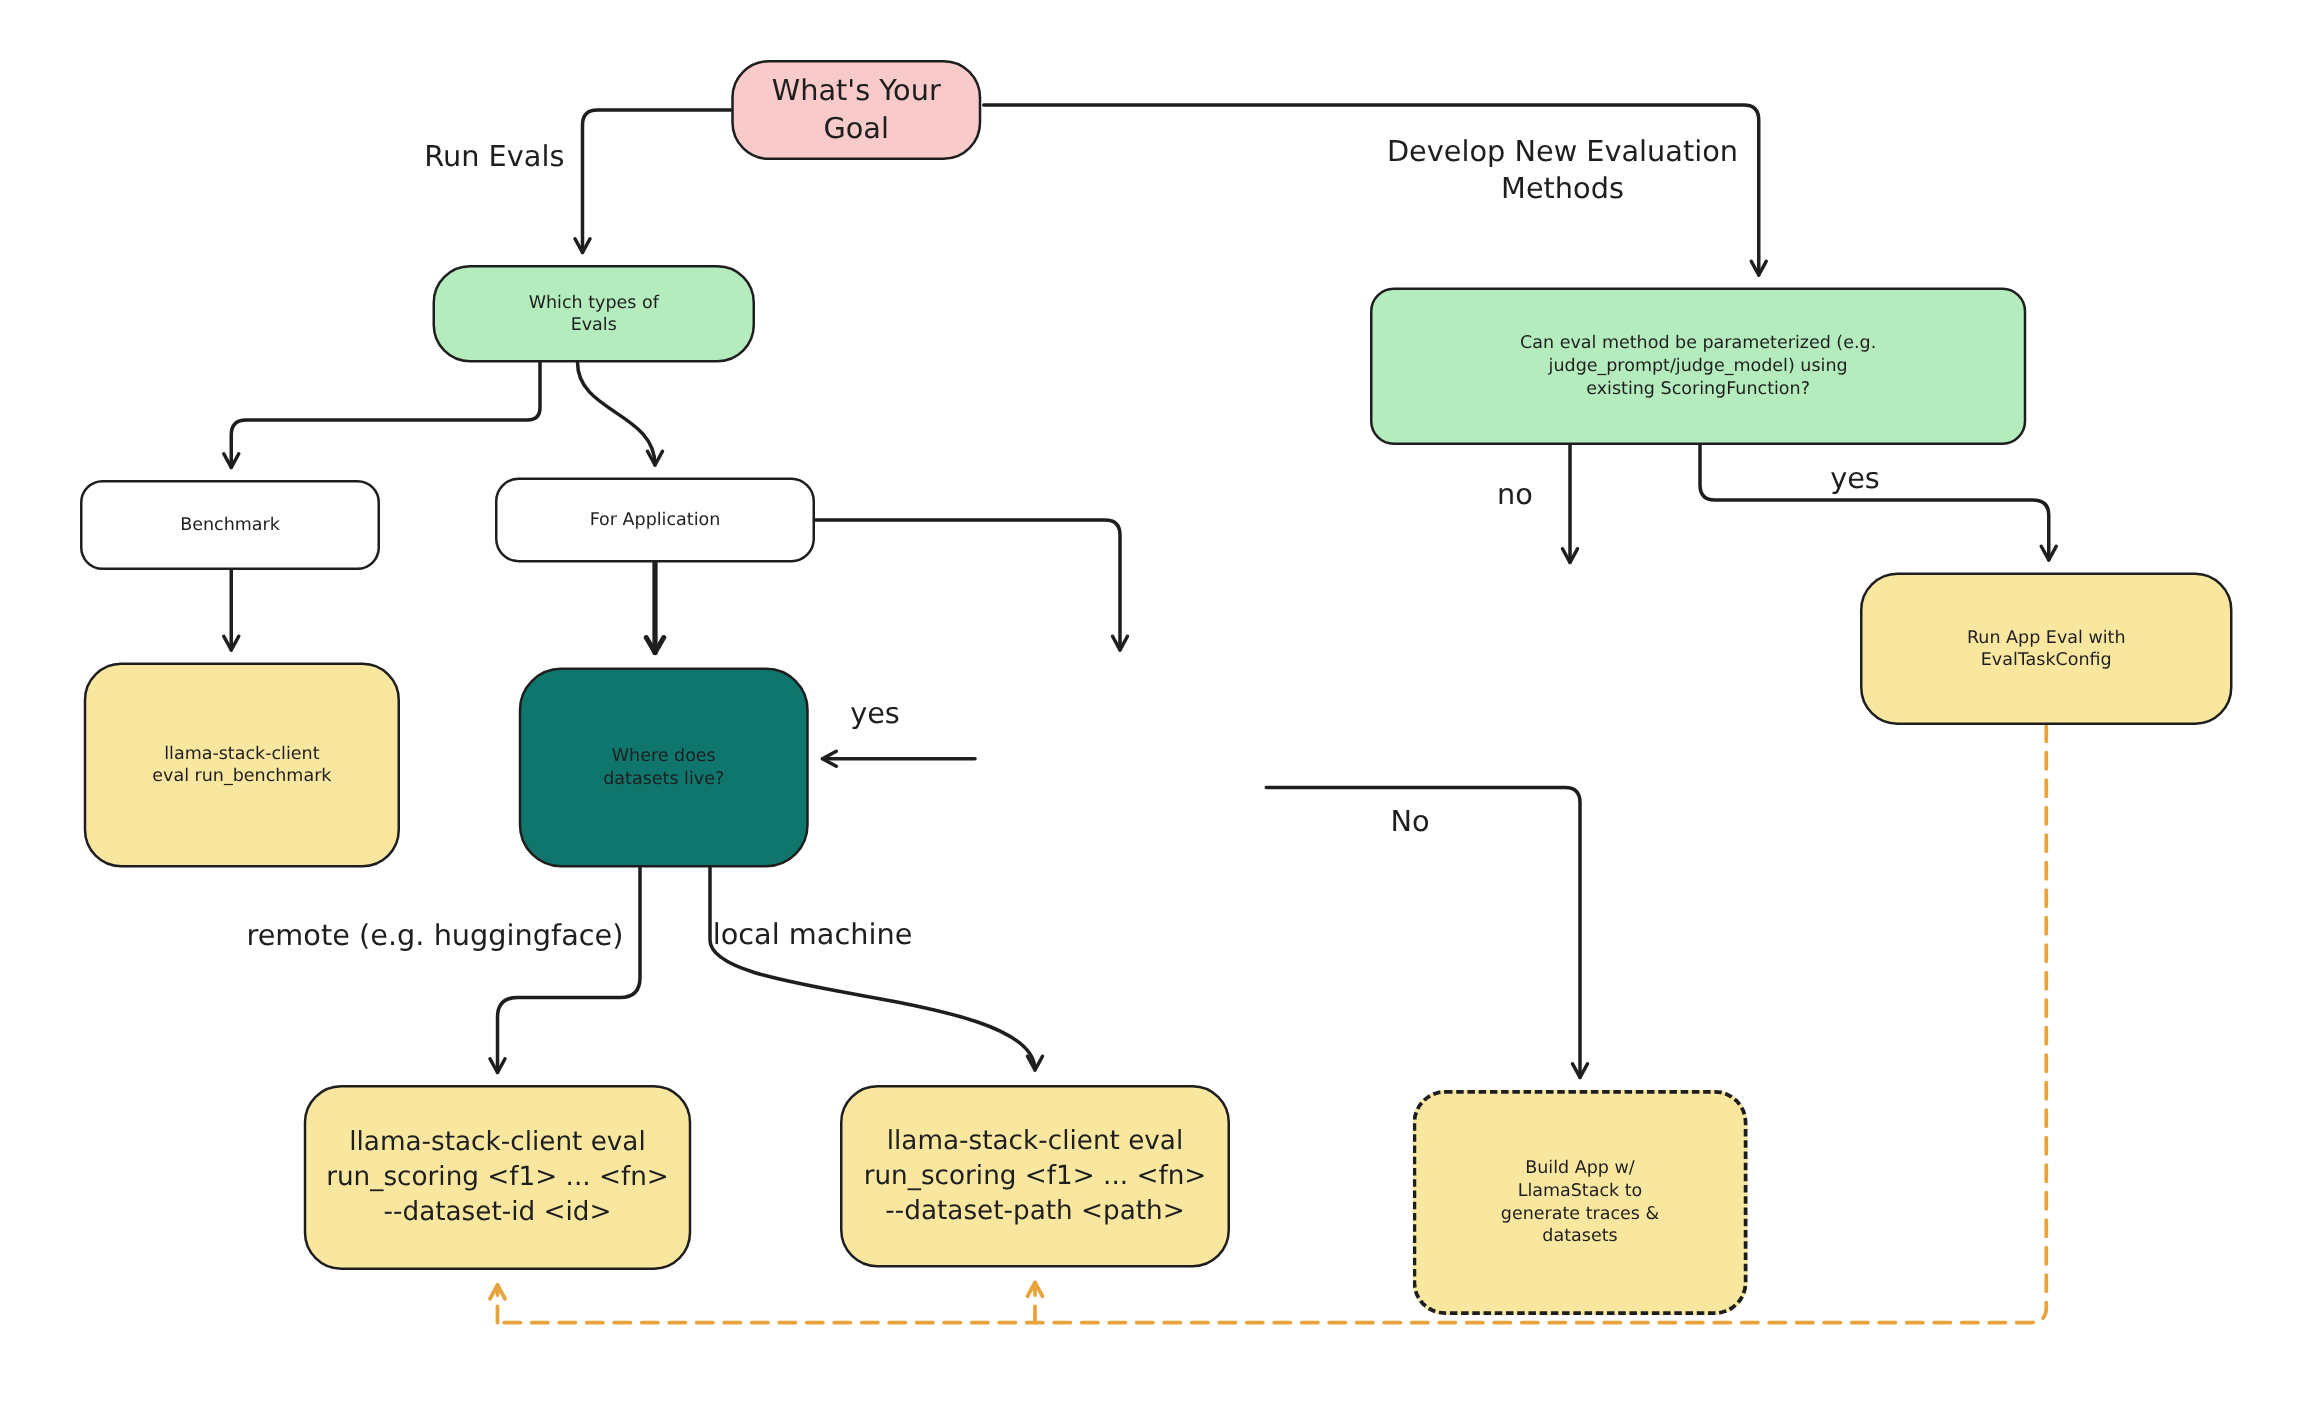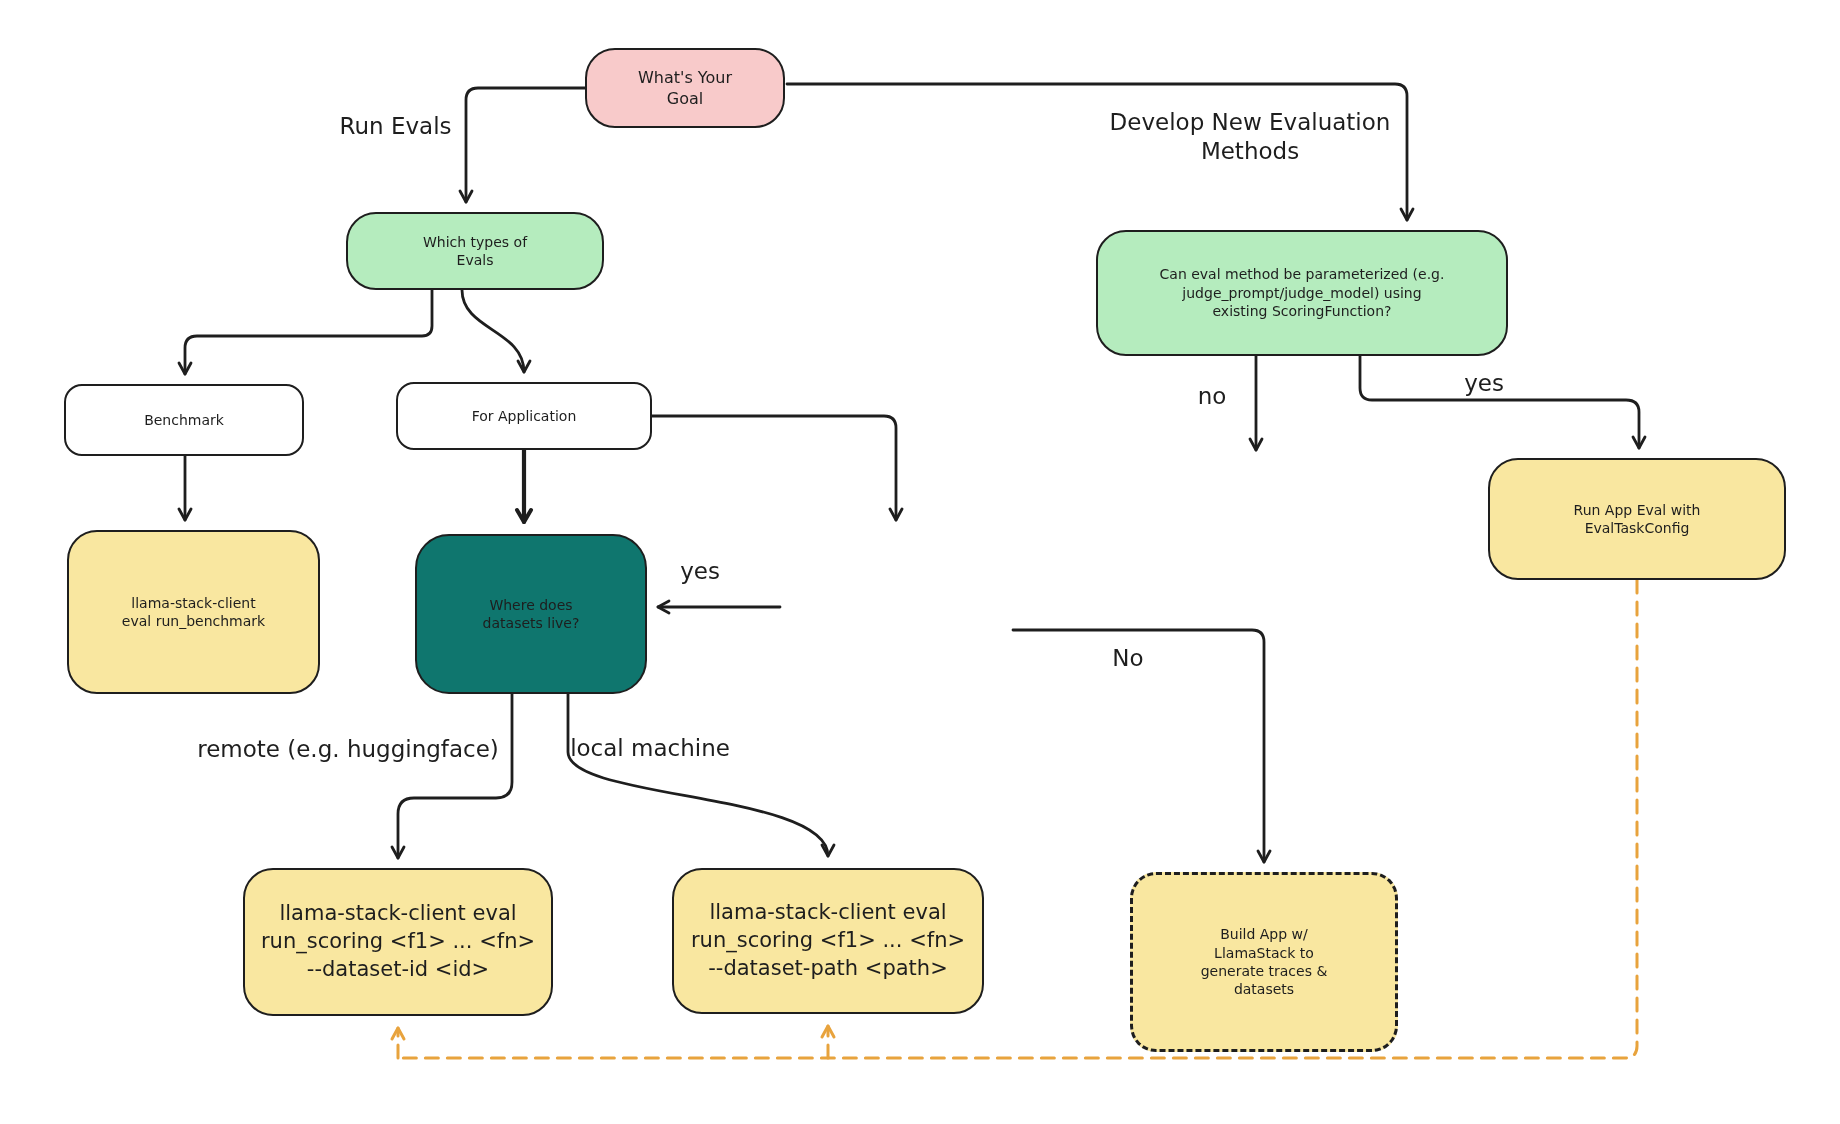--- a/index.html
+++ b/index.html
@@ -23,28 +23,28 @@
   .yellow { background:#f9e7a0; }
   .white  { background:#ffffff; border-radius:18px; }
   .dashed { border-style:dashed; border-width:3px; border-radius:26px; }
   .edge-label {
     position:absolute; text-align:center; font-size:23px;
     line-height:1.25; white-space:pre-line;
   }
   .nowrap { white-space:nowrap; }
 
   
-  #n-goal            { left:585px;  top:48px;  width:200px; height:80px;  font-size:16px; }
+  #n-goal            { left:585px;  top:48px;  width:200px; height:80px;  font-size:23px; }
   #n-which-types     { left:346px;  top:212px; width:258px; height:78px;  }
   #n-benchmark       { left:64px;   top:384px; width:240px; height:72px;  }
-  #n-for-application { left:396px;  top:382px; width:256px; height:68px;  }
+  #n-for-application { left:396px;  top:382px; width:256px; height:68px;border-radius:19px;  }
   #n-run-benchmark   { left:67px;   top:530px; width:253px; height:164px; }
   #n-where-datasets  { left:415px;  top:534px; width:232px; height:160px; }
   #n-have-datasets   { left:780px;  top:530px; width:233px; height:155px; }
-  #n-param-question  { left:1096px; top:230px; width:412px; height:126px; }
+  #n-param-question  { left:1096px; top:230px; width:525px; height:126px;border-radius:19px; }
   #n-add-code        { left:1095px; top:460px; width:300px; height:122px; }
   #n-run-app-eval    { left:1488px; top:458px; width:298px; height:122px; }
   #n-run-scoring-id  { left:243px;  top:868px; width:310px; height:148px; font-size:21px; }
   #n-run-scoring-path{ left:672px;  top:868px; width:312px; height:146px; font-size:21px; }
   #n-build-app       { left:1130px; top:872px; width:268px; height:180px; }
 
   
   #l-run-evals { left:328px;  top:112px; width:135px; }
   #l-develop   { left:1100px; top:108px; width:300px; }
   #l-no        { left:1187px; top:382px; width:50px;  }

